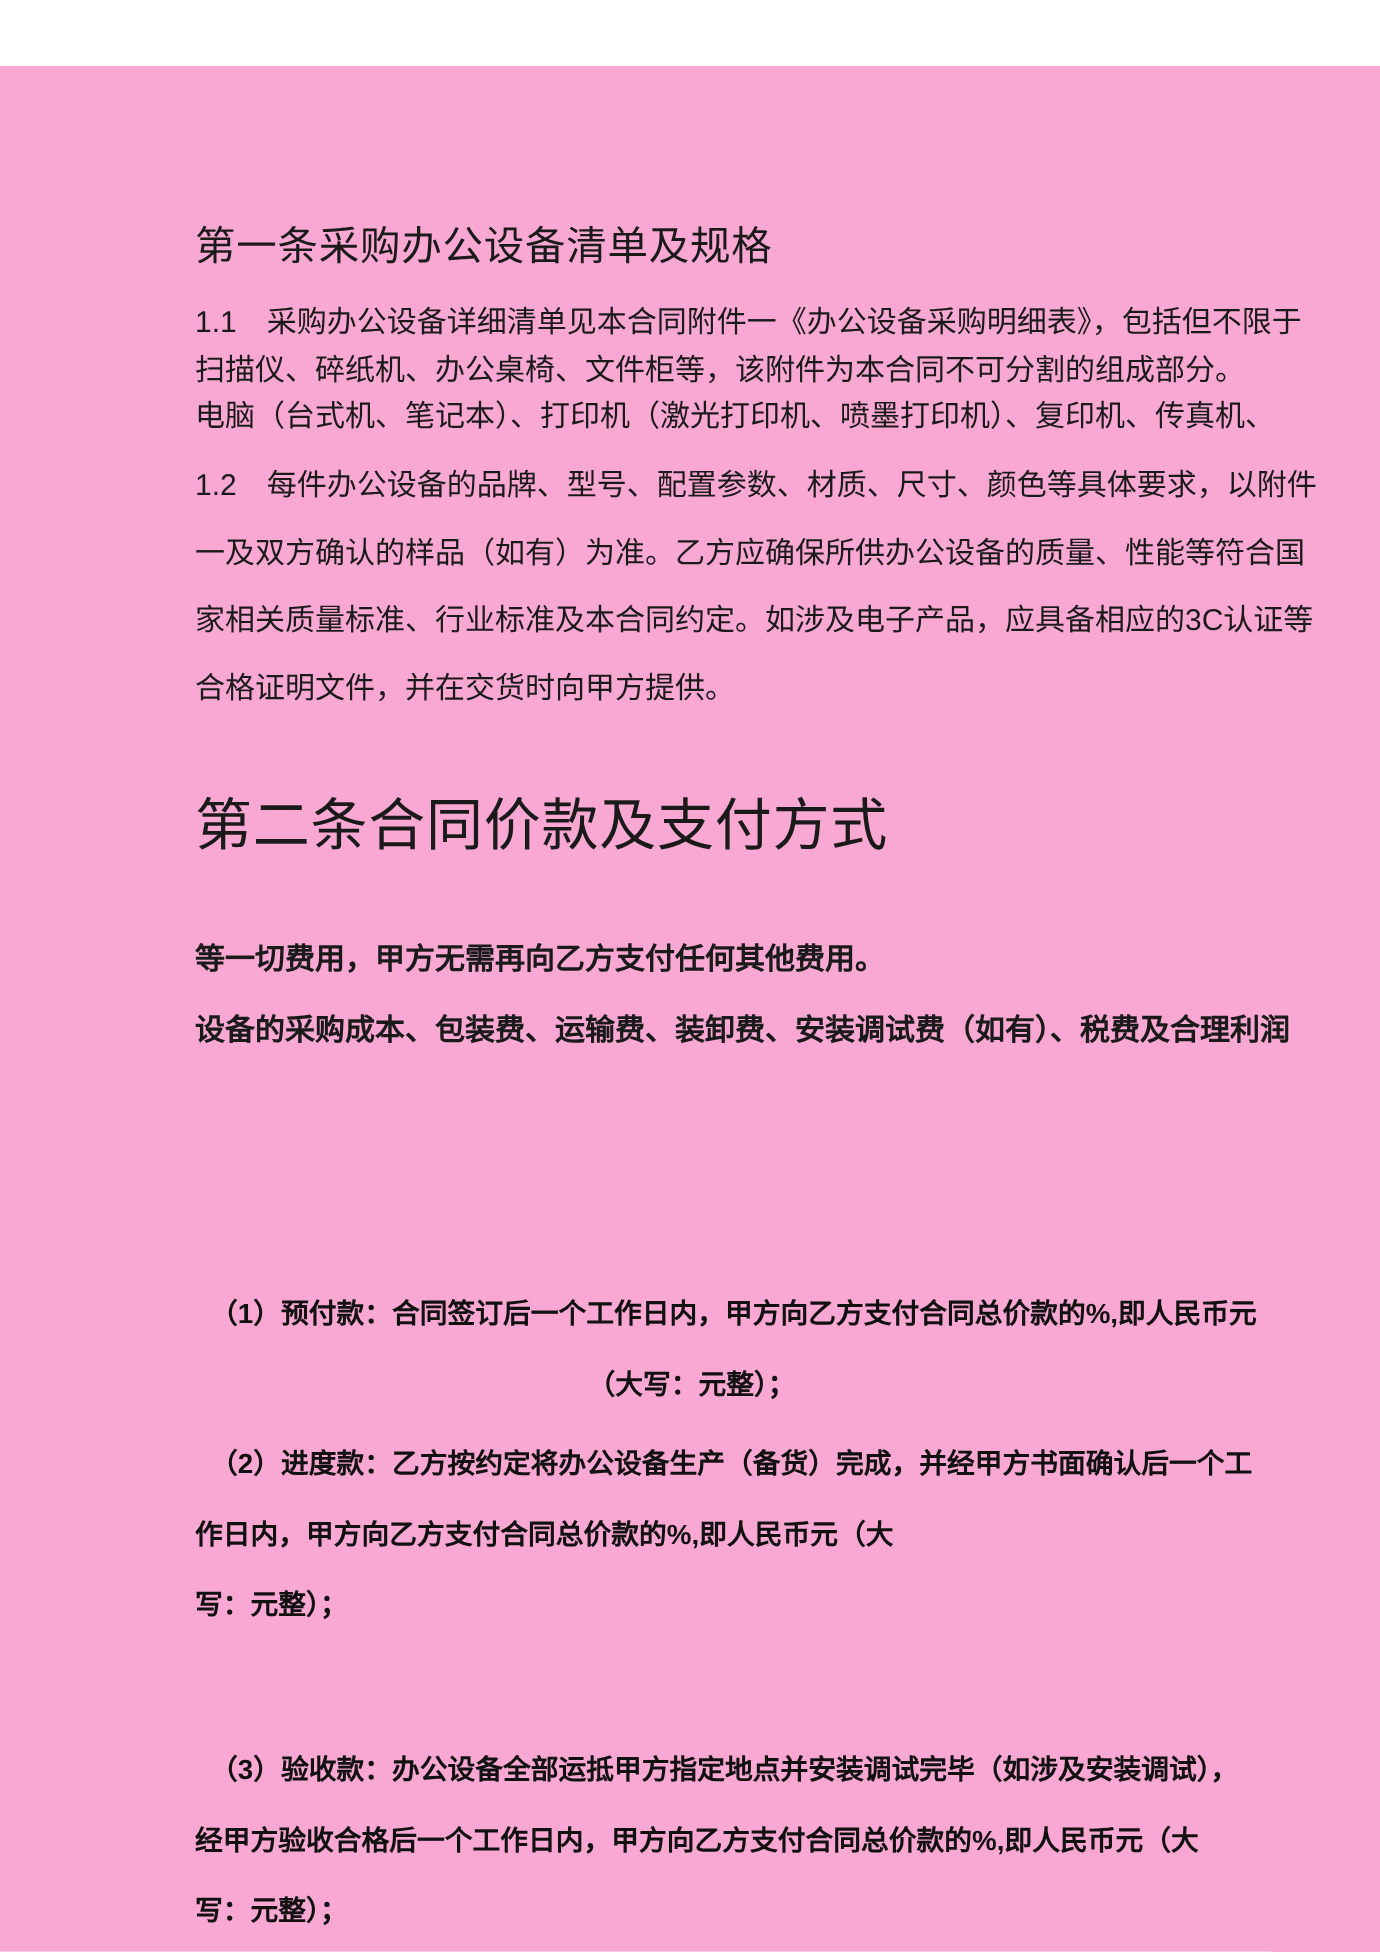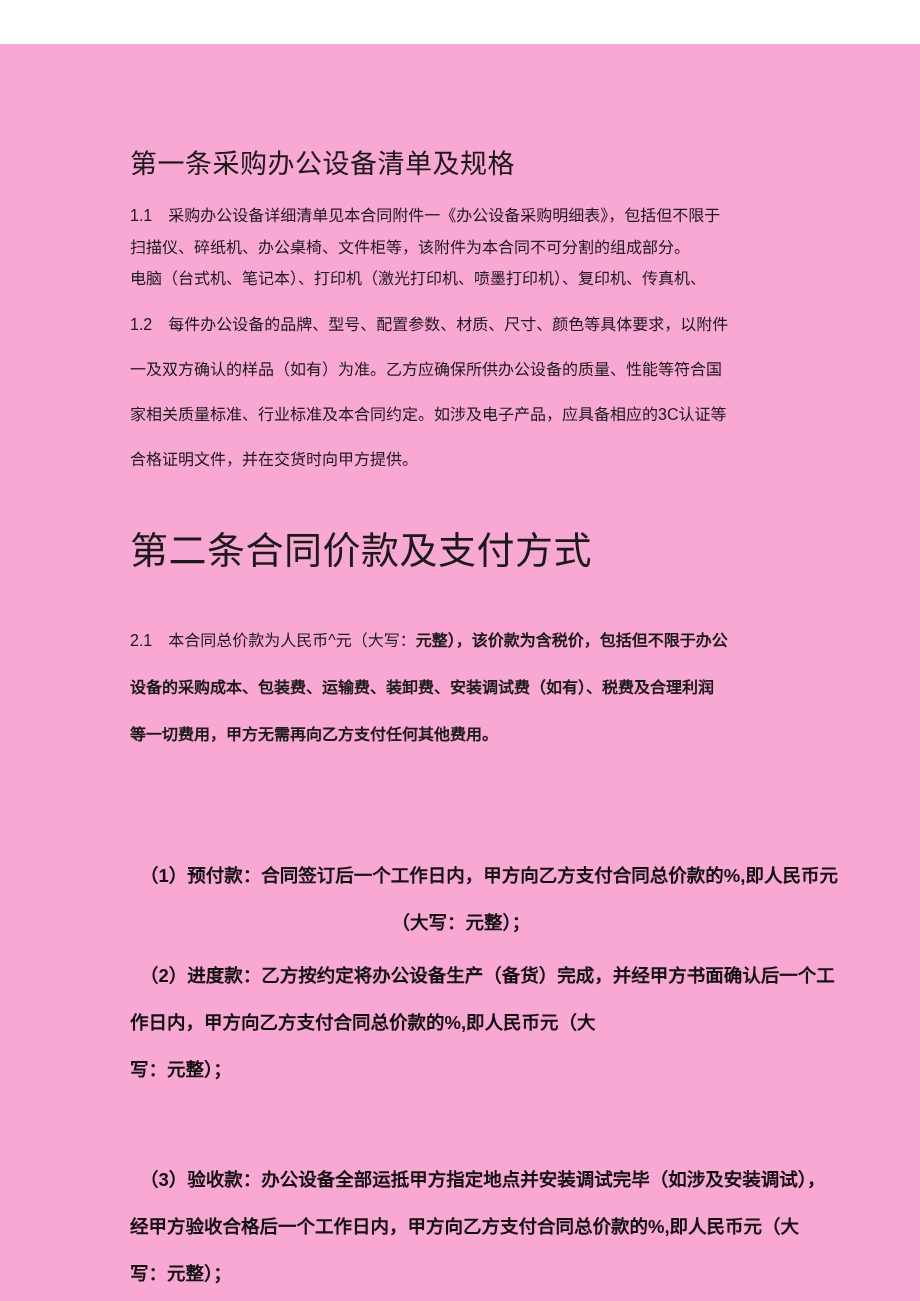--- a/index.html
+++ b/index.html
@@ -49,21 +49,21 @@
     top: 487px;
     font-size: 38px;
     line-height: 40px;
   }
 
   
   .para {
     position: absolute;
     left: 130px;
     width: 662px;
-    font-size: 16px;
+    font-size: 20px;
     color: #1a1a1a;
     text-align: justify;
     text-justify: inter-character;
   }
   .para .ln {
     display: block;
     white-space: nowrap;
   }
 
   
@@ -123,23 +123,22 @@
   <div class="para p-12">
     <span class="ln">1.2　每件办公设备的品牌、型号、配置参数、材质、尺寸、颜色等具体要求，以附件</span>
     <span class="ln">一及双方确认的样品（如有）为准。乙方应确保所供办公设备的质量、性能等符合国</span>
     <span class="ln">家相关质量标准、行业标准及本合同约定。如涉及电子产品，应具备相应的3C认证等</span>
     <span class="ln">合格证明文件，并在交货时向甲方提供。</span>
   </div>
 
   <div class="h-sec h-sec-2">第二条合同价款及支付方式</div>
 
   <div class="para p-21">
-    <span class="ln"><span class="n">2.1　本合同总价款为人民币^元（大写：</span><span class="b">元整），该价款为含税价，包括但不限于办公</span></span>
+    <span class="ln b">等一切费用，甲方无需再向乙方支付任何其他费用。</span>
     <span class="ln b">设备的采购成本、包装费、运输费、装卸费、安装调试费（如有）、税费及合理利润</span>
-    <span class="ln b">等一切费用，甲方无需再向乙方支付任何其他费用。</span>
   </div>
 
 
   <div class="pay-item pay-1">
     <span class="ln b indent">（1）预付款：合同签订后一个工作日内，甲方向乙方支付合同总价款的%,即人民币元</span>
     <span class="ln b">（大写：元整）；</span>
   </div>
 
   <div class="pay-item pay-2">
     <span class="ln b indent">（2）进度款：乙方按约定将办公设备生产（备货）完成，并经甲方书面确认后一个工</span>

